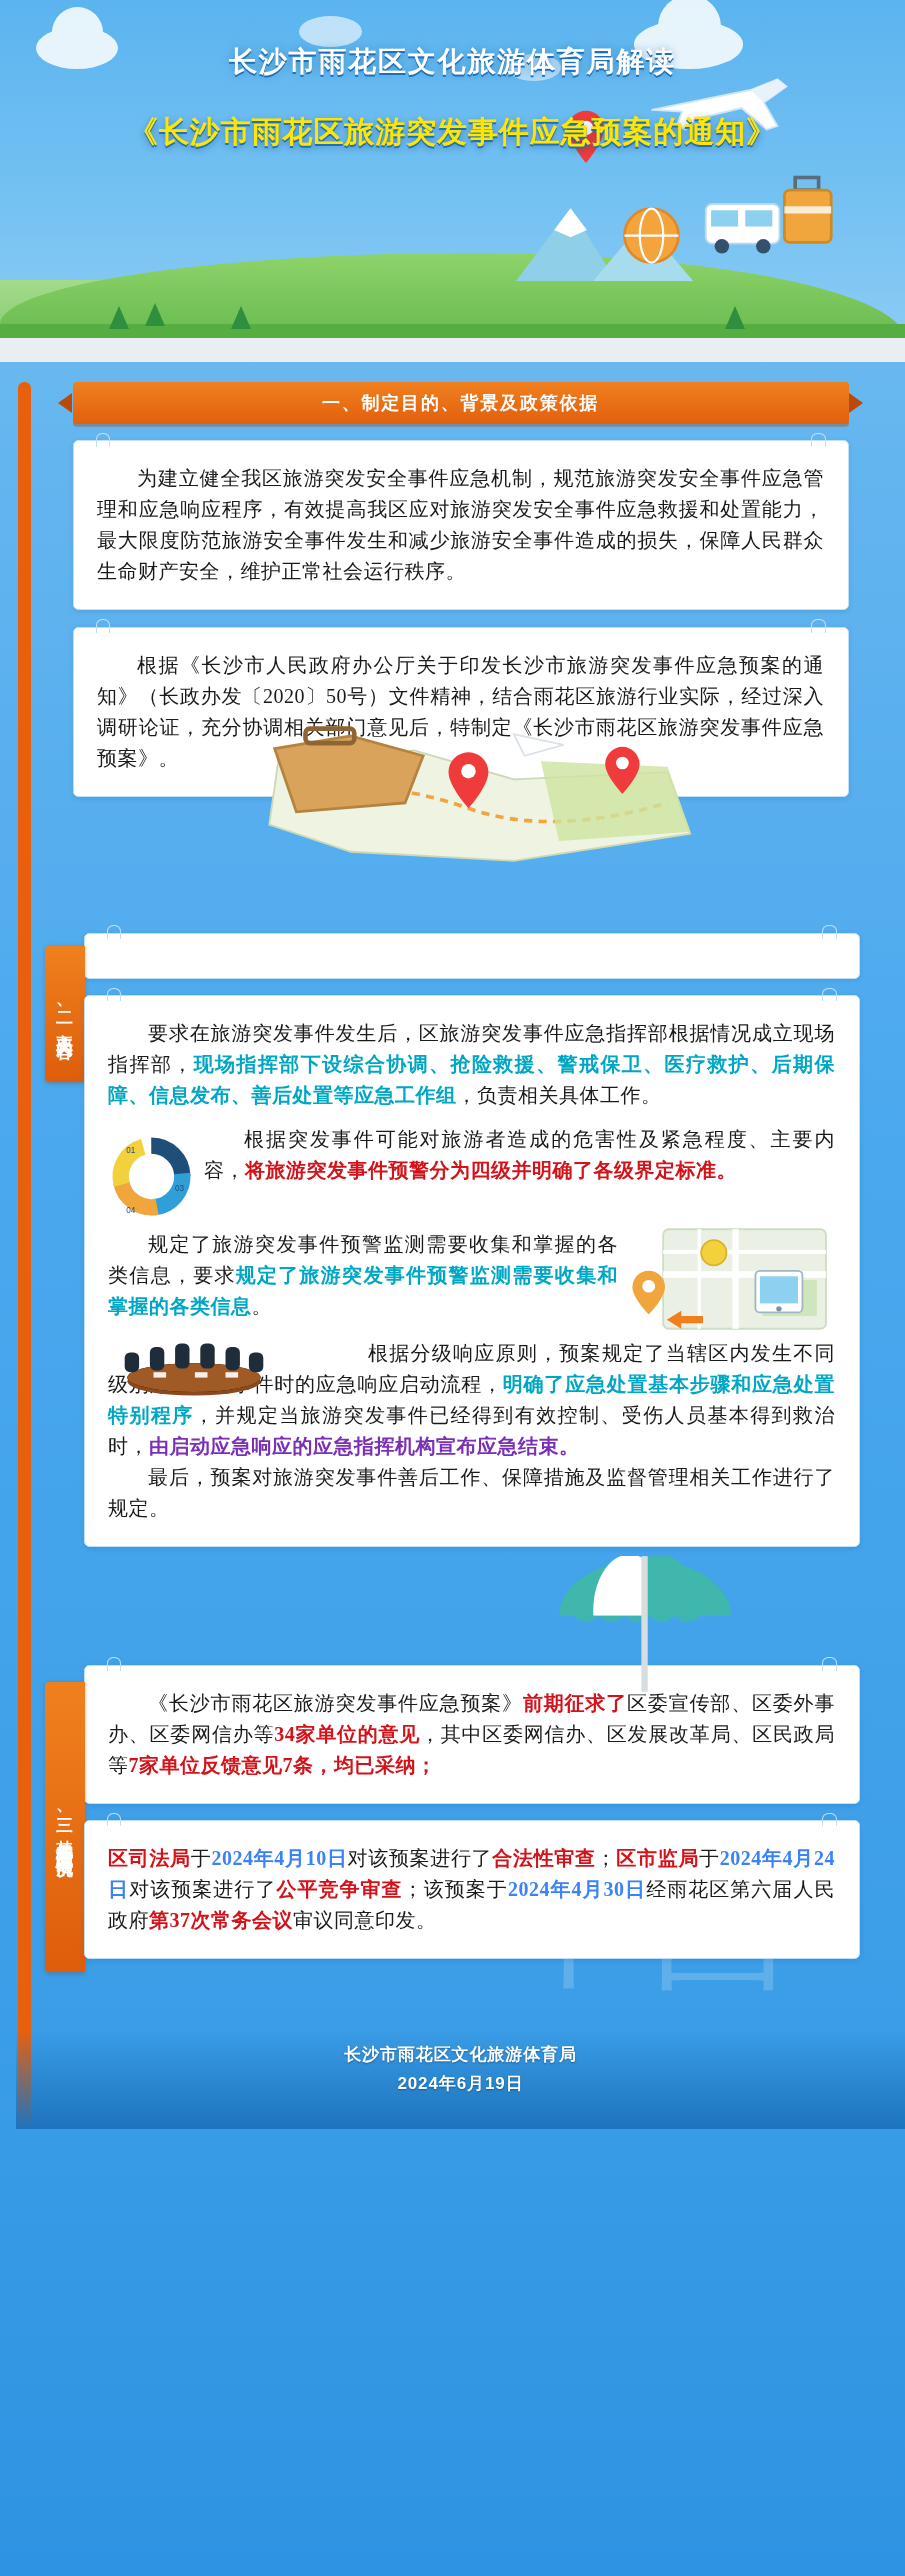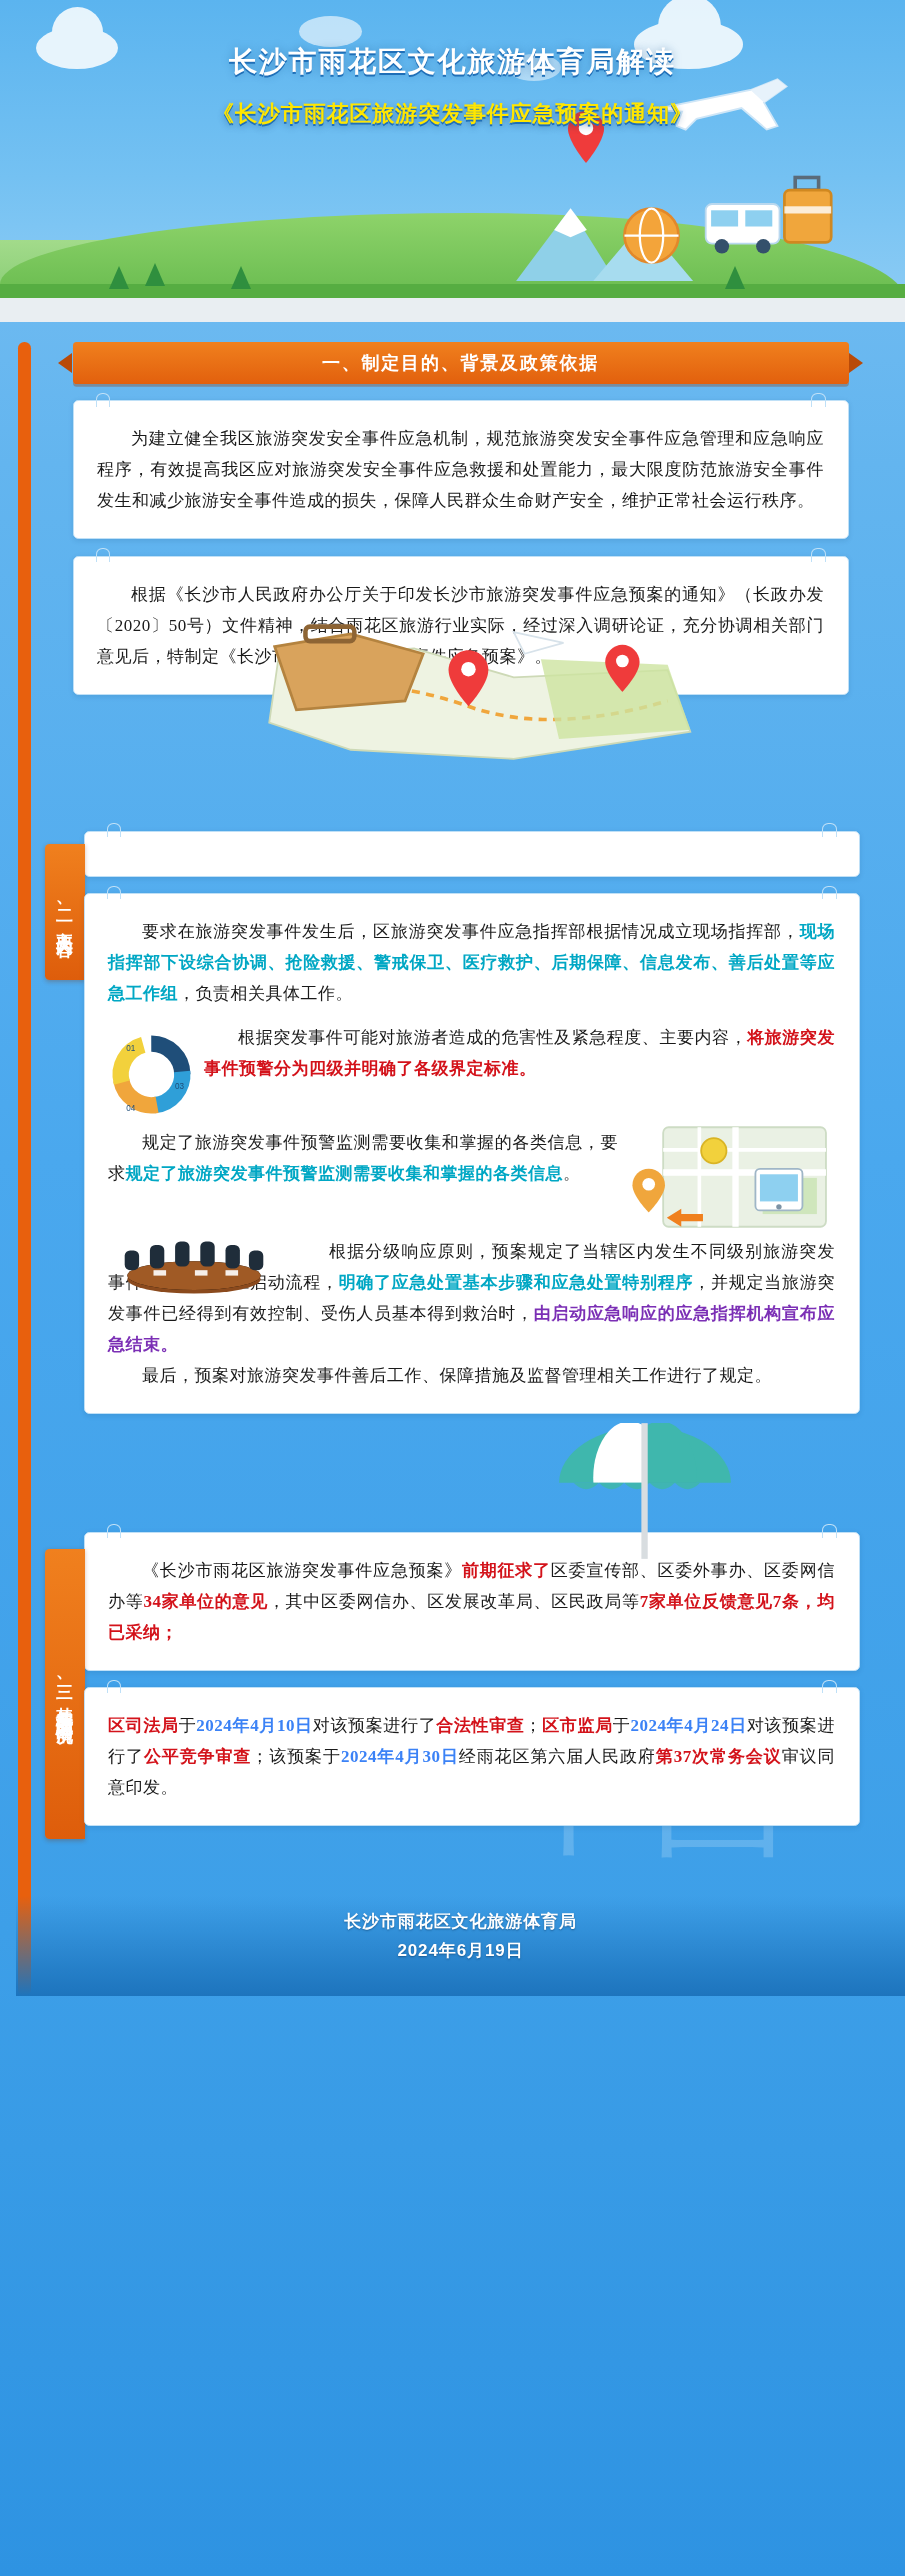--- a/index.html
+++ b/index.html
@@ -15,21 +15,21 @@
     position: relative;
     width: 905px;
     min-height: 2576px;
     background: linear-gradient(180deg, #7ec2f3 0%, #63b5ef 18%, #4aa8ee 45%, #3d9fe8 75%, #2e93e2 100%);
     overflow: hidden;
   }
 
   
   .header {
     position: relative;
-    height: 322px;
+    height: 362px;
     background: linear-gradient(180deg,#5bb4ef 0%, #74c1f2 55%, #8fcdf5 100%);
     overflow: hidden;
   }
   .cloud {
     position: absolute;
     background: #ffffff;
     border-radius: 50%;
     opacity: .85;
   }
   .cloud.c1 { width: 82px; height: 42px; left: 36px; top: 27px; }
@@ -69,24 +69,24 @@
   }
   .title-main {
     font-family: "Liberation Sans", "DejaVu Sans", sans-serif;
     font-weight: bold;
     font-size: 28px;
     letter-spacing: 1.8px;
     color: #ffffff;
     text-shadow: 0 1.8px 0 #1f6fb8, 0 0 9px rgba(20,80,140,.4);
   }
   .title-sub {
-    margin-top: 18px;
+    margin-top: 31px;
     font-family: "Liberation Sans", "DejaVu Sans", sans-serif;
     font-weight: bold;
-    font-size: 22px;
+    font-size: 30px;
     letter-spacing: 0.9px;
     color: #ffe600;
     text-shadow: 0 1.8px 0 #1f6fb8, 0 2.7px 7.2px rgba(15,60,110,.45);
   }
 
   
   .plane {
     position:absolute; right: 109px; top: 63px; z-index:4;
   }
   .luggage-ic { position:absolute; right:54px; top:172px; z-index:5;}
@@ -168,21 +168,21 @@
     content:"";
     position:absolute; top:-8.2px; width:12.7px;height:12.7px;
     border:1.8px solid #bfe0f7; border-bottom:none; border-radius:6.3px 6.3px 0 0;
     background:transparent;
   }
   .card::before { left: 22px; }
   .card::after  { right: 22px; }
 
   p.para {
     margin: 0 0 12.7px 0;
-    font-size: 17px;
+    font-size: 20px;
     line-height: 31px;
     color: #1a1a1a;
     text-indent: 2em;
     text-align: justify;
     letter-spacing: 0.5px;
   }
   p.para:last-child { margin-bottom: 0; }
   p.noindent { text-indent: 0; }
 
   .hl-red { color: #d3121a; font-weight: bold; }

